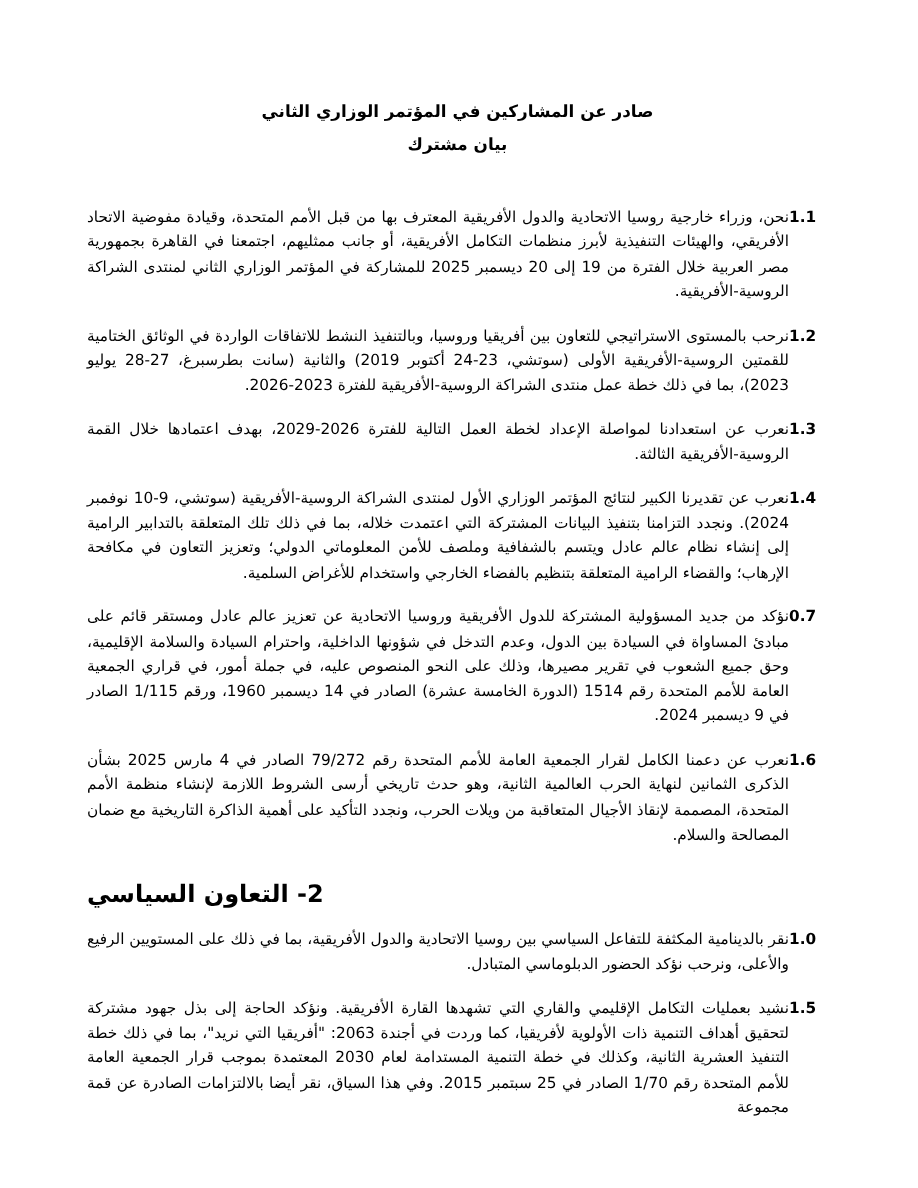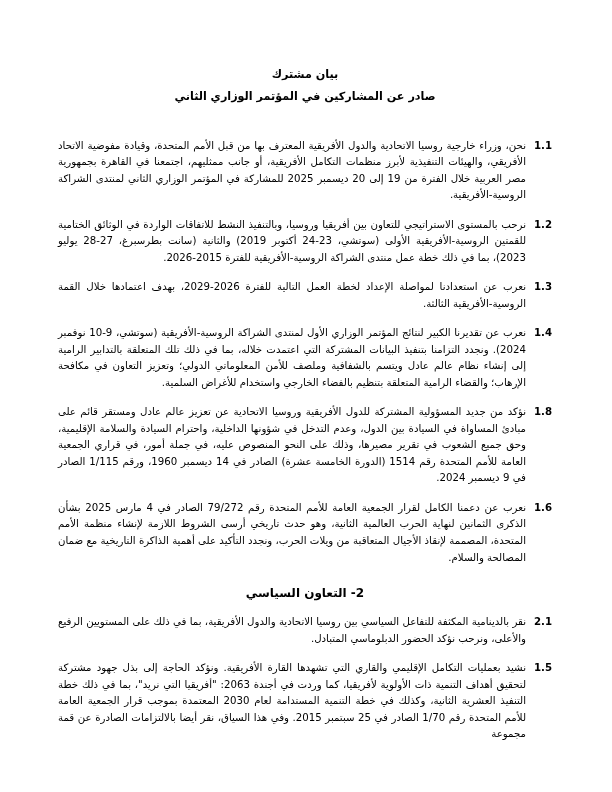--- a/index.html
+++ b/index.html
@@ -38,87 +38,87 @@
     flex-direction: row;
     align-items: flex-start;
     margin-bottom: 13px;
   }
   .para-num {
     flex: 0 0 auto;
     width: 26px;
     font-size: 10.2px;
     font-weight: bold;
     line-height: 1.62;
-    text-align: right;
+    text-align: left;
     padding-top: 0px;
     direction: ltr;
     unicode-bidi: embed;
   }
   .para-text {
     flex: 1 1 auto;
     font-size: 10.2px;
     line-height: 1.62;
     text-align: justify;
     text-align-last: right;
     font-weight: normal;
   }
   .section-heading {
-    text-align: center;
-    font-size: 12px;
+    text-align: left;
+    font-size: 16px;
     font-weight: bold;
     margin-top: 20px;
     margin-bottom: 14px;
   }
 </style>
 </head>
 <body>
 
 <div class="page">
 
   <div class="title-block">
+    <div class="title-line">صادر عن المشاركين في المؤتمر الوزاري الثاني</div>
     <div class="title-line">بيان مشترك</div>
-    <div class="title-line">صادر عن المشاركين في المؤتمر الوزاري الثاني</div>
   </div>
 
   <div class="body-block">
 
     <div class="para">
       <div class="para-num">1.1</div>
       <div class="para-text">نحن، وزراء خارجية روسيا الاتحادية والدول الأفريقية المعترف بها من قبل الأمم المتحدة، وقيادة مفوضية الاتحاد الأفريقي، والهيئات التنفيذية لأبرز منظمات التكامل الأفريقية، أو جانب ممثليهم، اجتمعنا في القاهرة بجمهورية مصر العربية خلال الفترة من 19 إلى 20 ديسمبر 2025 للمشاركة في المؤتمر الوزاري الثاني لمنتدى الشراكة الروسية-الأفريقية.</div>
     </div>
 
     <div class="para">
       <div class="para-num">1.2</div>
-      <div class="para-text">نرحب بالمستوى الاستراتيجي للتعاون بين أفريقيا وروسيا، وبالتنفيذ النشط للاتفاقات الواردة في الوثائق الختامية للقمتين الروسية-الأفريقية الأولى (سوتشي، 23-24 أكتوبر 2019) والثانية (سانت بطرسبرغ، 27-28 يوليو 2023)، بما في ذلك خطة عمل منتدى الشراكة الروسية-الأفريقية للفترة 2015-2026.</div>
+      <div class="para-text">نرحب بالمستوى الاستراتيجي للتعاون بين أفريقيا وروسيا، وبالتنفيذ النشط للاتفاقات الواردة في الوثائق الختامية للقمتين الروسية-الأفريقية الأولى (سوتشي، 23-24 أكتوبر 2019) والثانية (سانت بطرسبرغ، 27-28 يوليو 2023)، بما في ذلك خطة عمل منتدى الشراكة الروسية-الأفريقية للفترة 2023-2026.</div>
     </div>
 
     <div class="para">
       <div class="para-num">1.3</div>
       <div class="para-text">نعرب عن استعدادنا لمواصلة الإعداد لخطة العمل التالية للفترة 2026-2029، بهدف اعتمادها خلال القمة الروسية-الأفريقية الثالثة.</div>
     </div>
 
     <div class="para">
       <div class="para-num">1.4</div>
       <div class="para-text">نعرب عن تقديرنا الكبير لنتائج المؤتمر الوزاري الأول لمنتدى الشراكة الروسية-الأفريقية (سوتشي، 9-10 نوفمبر 2024). ونجدد التزامنا بتنفيذ البيانات المشتركة التي اعتمدت خلاله، بما في ذلك تلك المتعلقة بالتدابير الرامية إلى إنشاء نظام عالم عادل ويتسم بالشفافية وملصف للأمن المعلوماتي الدولي؛ وتعزيز التعاون في مكافحة الإرهاب؛ والقضاء الرامية المتعلقة بتنظيم بالفضاء الخارجي واستخدام للأغراض السلمية.</div>
     </div>
 
     <div class="para">
-      <div class="para-num">1.8</div>
+      <div class="para-num">0.7</div>
       <div class="para-text">نؤكد من جديد المسؤولية المشتركة للدول الأفريقية وروسيا الاتحادية عن تعزيز عالم عادل ومستقر قائم على مبادئ المساواة في السيادة بين الدول، وعدم التدخل في شؤونها الداخلية، واحترام السيادة والسلامة الإقليمية، وحق جميع الشعوب في تقرير مصيرها، وذلك على النحو المنصوص عليه، في جملة أمور، في قراري الجمعية العامة للأمم المتحدة رقم 1514 (الدورة الخامسة عشرة) الصادر في 14 ديسمبر 1960، ورقم 1/115 الصادر في 9 ديسمبر 2024.</div>
     </div>
 
     <div class="para">
       <div class="para-num">1.6</div>
       <div class="para-text">نعرب عن دعمنا الكامل لقرار الجمعية العامة للأمم المتحدة رقم 79/272 الصادر في 4 مارس 2025 بشأن الذكرى الثمانين لنهاية الحرب العالمية الثانية، وهو حدث تاريخي أرسى الشروط اللازمة لإنشاء منظمة الأمم المتحدة، المصممة لإنقاذ الأجيال المتعاقبة من ويلات الحرب، ونجدد التأكيد على أهمية الذاكرة التاريخية مع ضمان المصالحة والسلام.</div>
     </div>
 
     <div class="section-heading">2- التعاون السياسي</div>
 
     <div class="para">
-      <div class="para-num">2.1</div>
+      <div class="para-num">1.0</div>
       <div class="para-text">نقر بالدينامية المكثفة للتفاعل السياسي بين روسيا الاتحادية والدول الأفريقية، بما في ذلك على المستويين الرفيع والأعلى، ونرحب نؤكد الحضور الدبلوماسي المتبادل.</div>
     </div>
 
     <div class="para">
       <div class="para-num">1.5</div>
       <div class="para-text">نشيد بعمليات التكامل الإقليمي والقاري التي تشهدها القارة الأفريقية. ونؤكد الحاجة إلى بذل جهود مشتركة لتحقيق أهداف التنمية ذات الأولوية لأفريقيا، كما وردت في أجندة 2063: "أفريقيا التي نريد"، بما في ذلك خطة التنفيذ العشرية الثانية، وكذلك في خطة التنمية المستدامة لعام 2030 المعتمدة بموجب قرار الجمعية العامة للأمم المتحدة رقم 1/70 الصادر في 25 سبتمبر 2015. وفي هذا السياق، نقر أيضا بالالتزامات الصادرة عن قمة مجموعة</div>
     </div>
 
   </div>
 </div>

